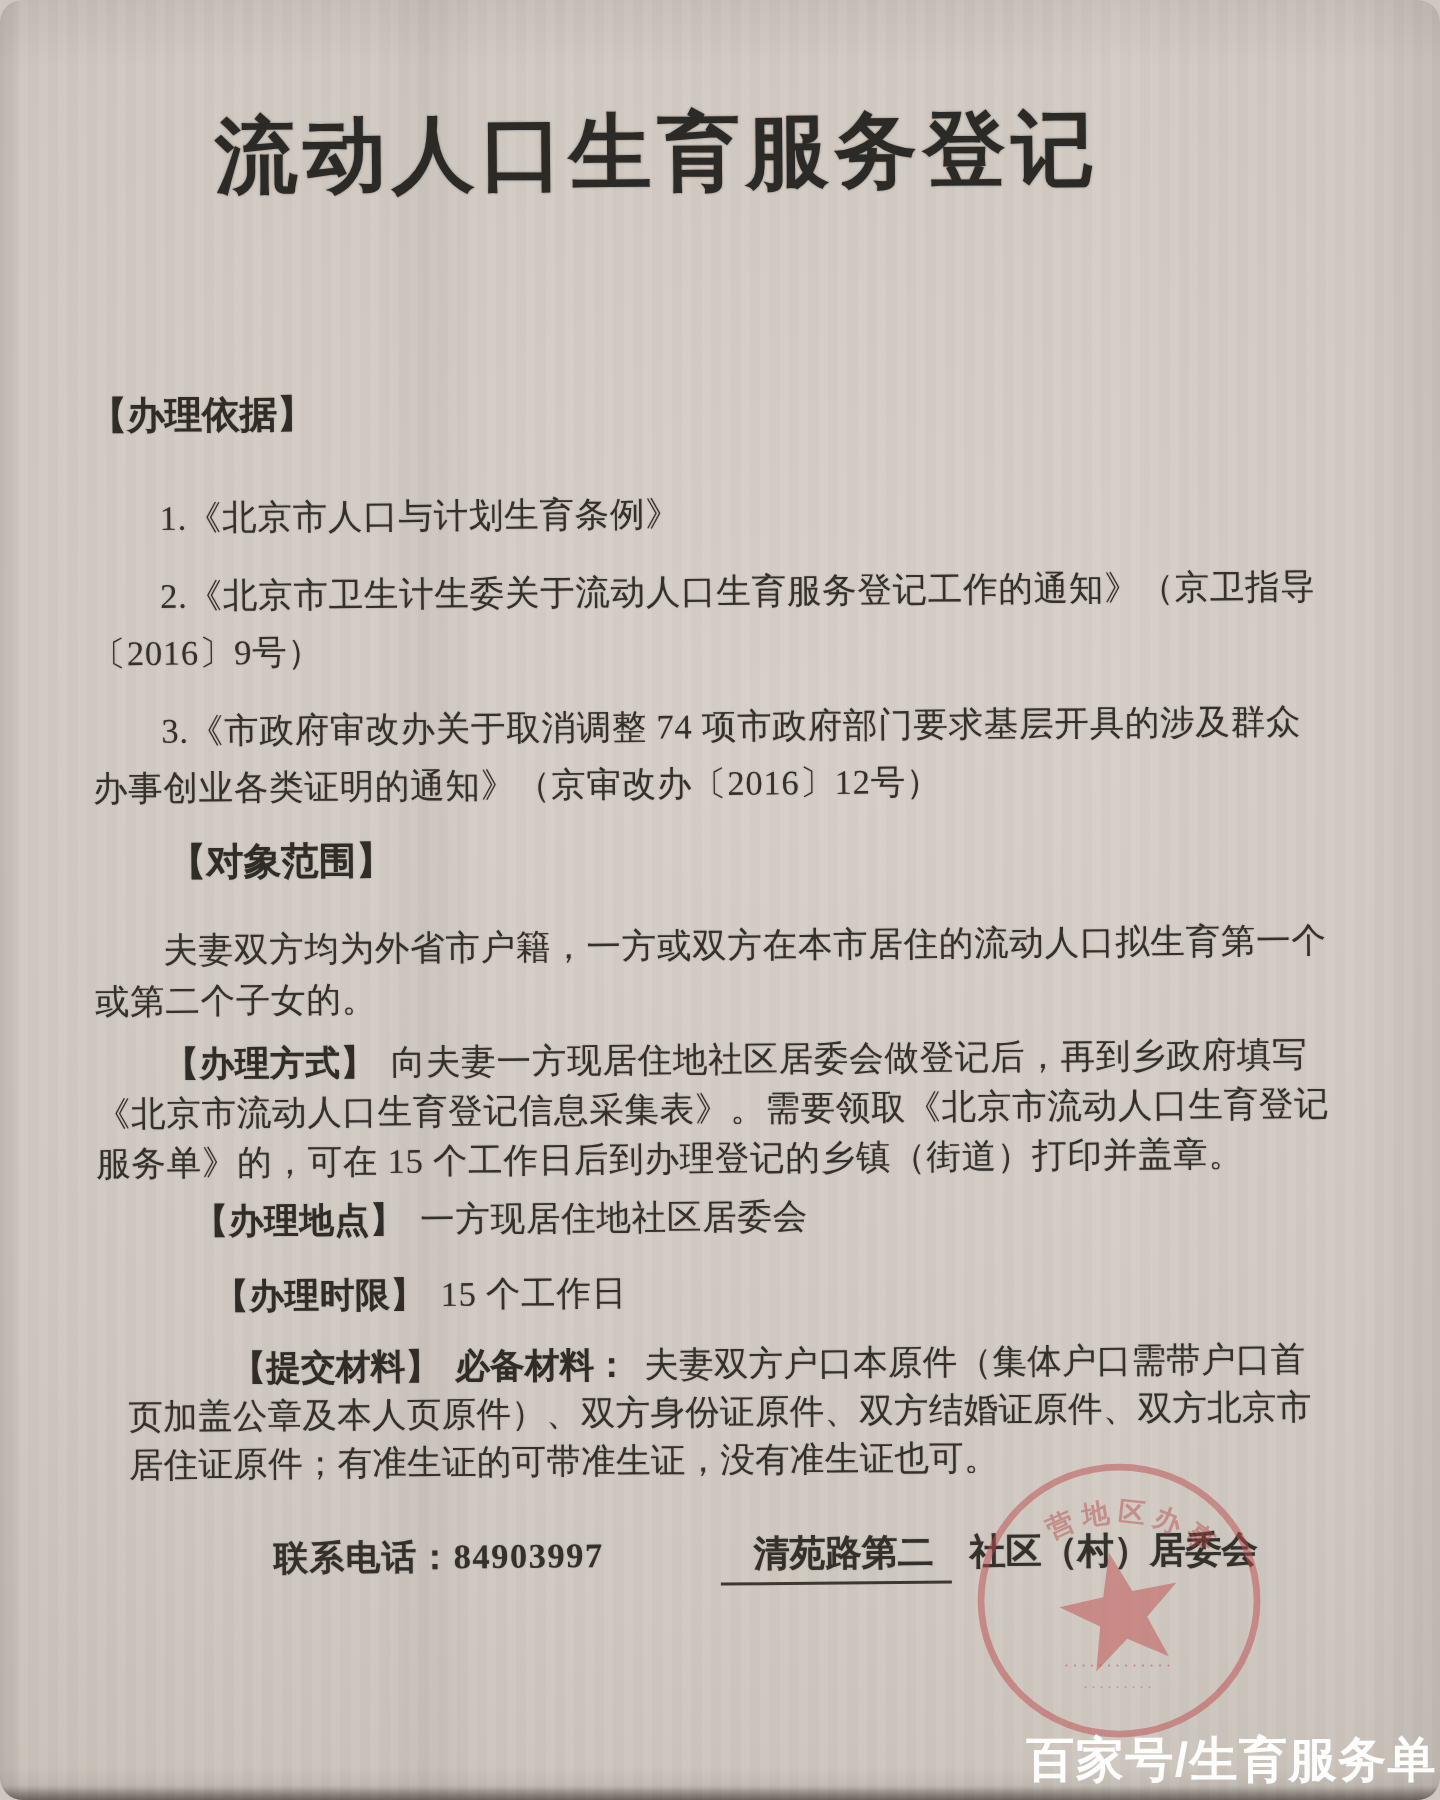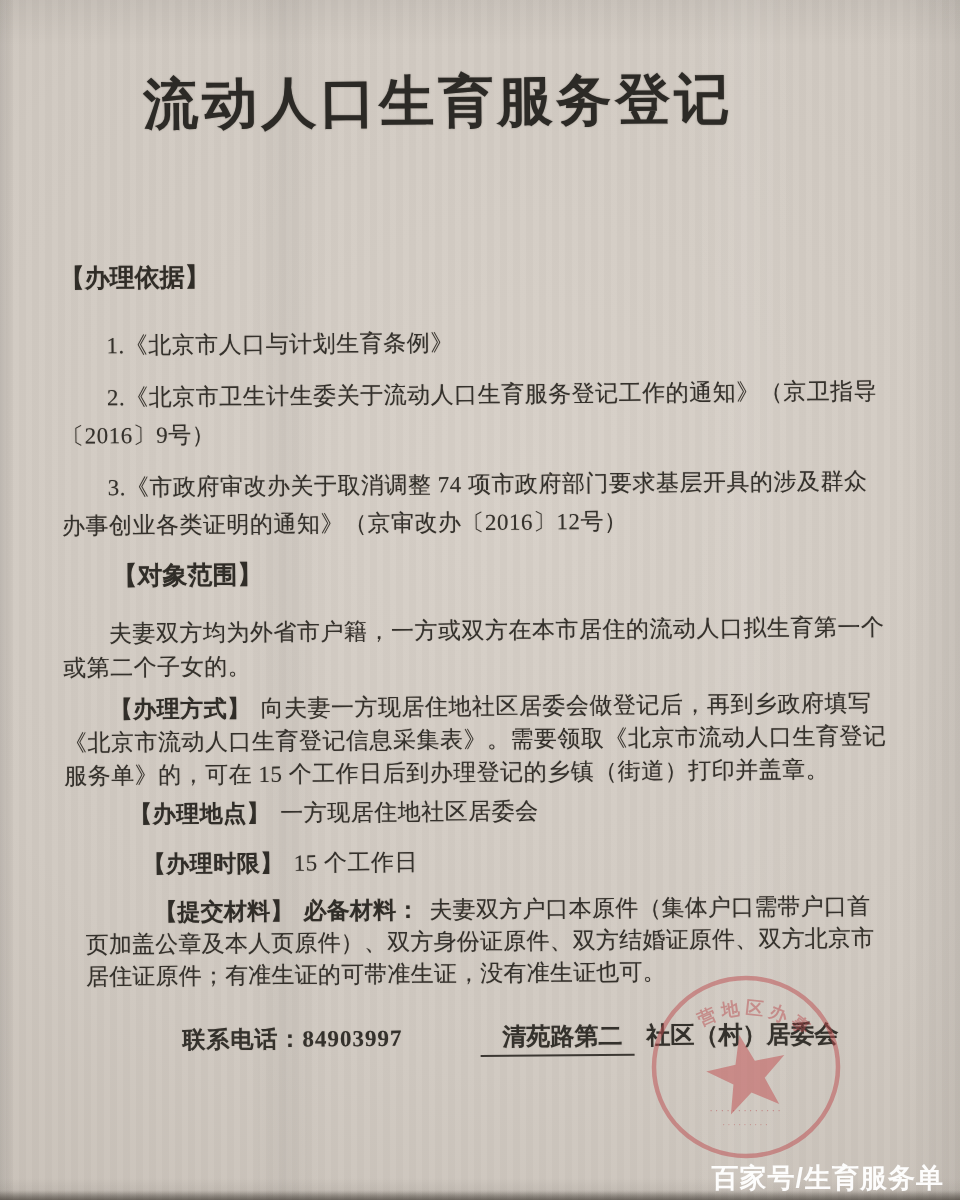--- a/index.html
+++ b/index.html
@@ -9,20 +9,21 @@
     background:#cfc8c0;
   }
   .page{
     position:relative;width:960px;height:1200px;overflow:hidden;
     background:
       linear-gradient(180deg, rgba(0,0,0,.05) 0, rgba(0,0,0,0) 46px),
       linear-gradient(0deg, rgba(45,38,30,.30) 0, rgba(45,38,30,.08) 8px, rgba(0,0,0,0) 22px),
       linear-gradient(270deg, rgba(0,0,0,.06) 0, rgba(0,0,0,0) 55px),
       linear-gradient(90deg, rgba(0,0,0,.10) 0, rgba(0,0,0,0) 14px),
       radial-gradient(125% 95% at 55% 40%, #d7d0c8 0%, #d0c9c1 52%, #c2bab1 100%);
+    border-radius: 15px;
   }
   .texture{
     position:absolute;inset:0;pointer-events:none;
     background:repeating-linear-gradient(90deg,
       rgba(255,255,255,.020) 0 6px, rgba(0,0,0,.016) 6px 13px);
     mix-blend-mode:normal;
   }
   .crease-a{position:absolute;top:0;left:250px;width:70px;height:100%;
     background:linear-gradient(90deg,transparent,rgba(0,0,0,.035),transparent);}
   .crease-b{position:absolute;top:0;left:690px;width:110px;height:100%;
@@ -66,23 +67,23 @@
   .phone{font-weight:600;letter-spacing:1px;}
   .committee{margin-left:auto;margin-right:56px;font-weight:700;font-size:24px;white-space:nowrap;}
   .blank{display:inline-block;border-bottom:2px solid #3c3833;
     padding:0 12px 3px 22px;margin-right:12px;}
   .seal{
     position:absolute;left:648px;top:974px;width:196px;height:186px;
     filter:blur(.5px);opacity:.92;z-index:1;
   }
   .content-upper{position:relative;z-index:2;}
   .watermark{
-    position:absolute;right:16px;bottom:4px;z-index:3;
+    position:absolute;right:2px;bottom:4px;z-index:3;
     font-family:"Liberation Sans","DejaVu Sans",sans-serif;
-    font-weight:700;font-size:27px;letter-spacing:1px;color:#ffffff;opacity:.97;
+    font-weight:700;font-size:32px;letter-spacing:1px;color:#ffffff;opacity:.97;
   }
   .bottom-shade{position:absolute;left:0;bottom:0;width:100%;height:10px;z-index:2;
     background:linear-gradient(180deg,transparent,rgba(35,30,24,.40));}
 </style>
 </head>
 <body>
 
 <div class="page">
   <div class="texture"></div>
   <div class="crease-a"></div>

